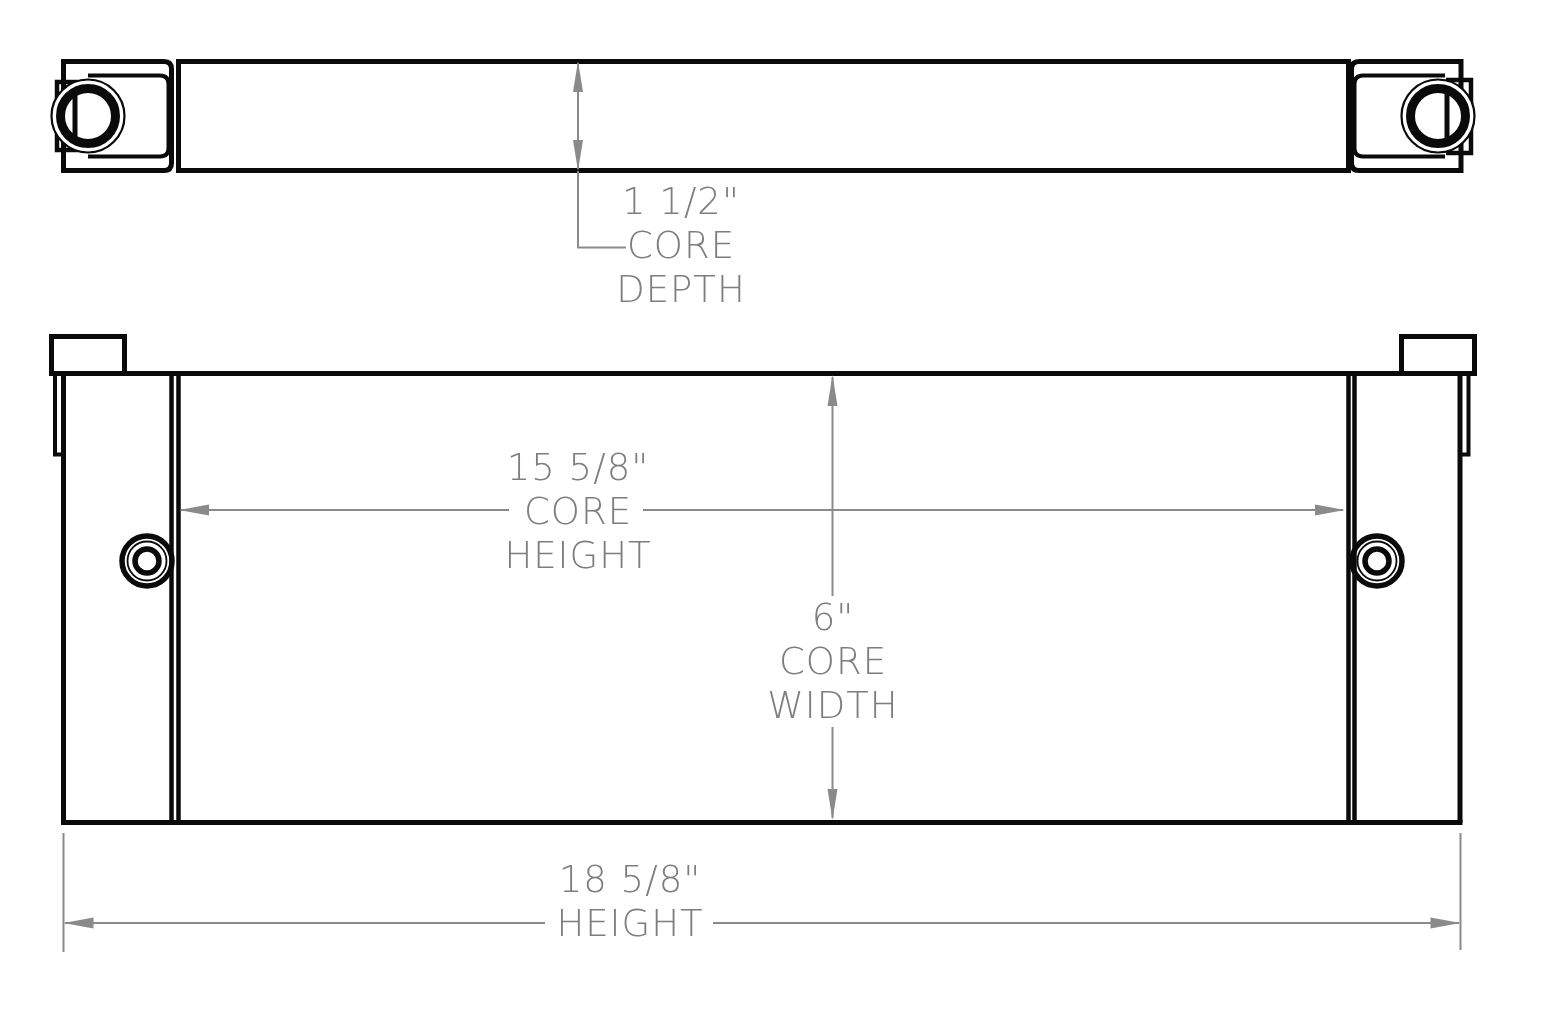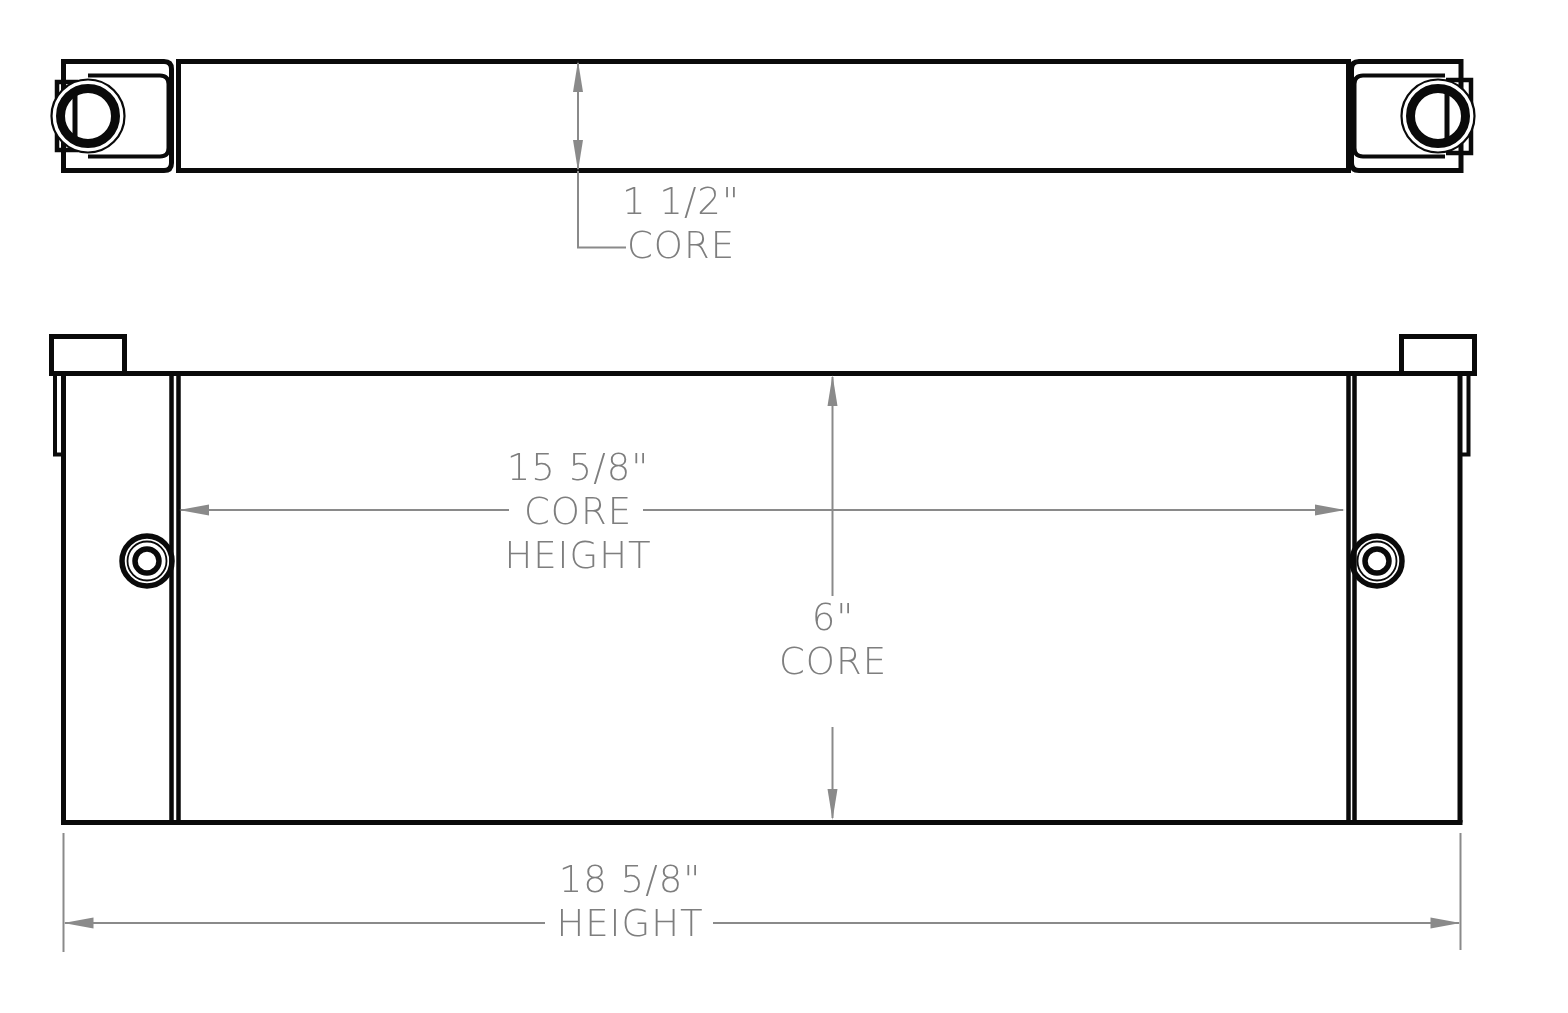--- a/index.html
+++ b/index.html
@@ -118,31 +118,33 @@
         <line x1="713" y1="923" x2="1459" y2="923"></line>
         <polygon stroke="none" points="63.5,923 93.5,917.5 93.5,928.5"></polygon>
         <polygon stroke="none" points="1460.5,923 1430.5,917.5 1430.5,928.5"></polygon>
       </g>
     </g>
   </svg>
 
   <div class="dim-label" style="left:531px;top:180px;">
     <div>1 1/2"</div>
     <div>CORE</div>
+    <div>DEPTH</div>
   </div>
 
   <div class="dim-label" style="left:428px;top:446px;">
     <div>15 5/8"</div>
     <div>CORE</div>
     <div>HEIGHT</div>
   </div>
 
   <div class="dim-label" style="left:683px;top:596px;">
     <div>6"</div>
     <div>CORE</div>
+    <div>WIDTH</div>
   </div>
 
   <div class="dim-label" style="left:480px;top:858px;">
     <div>18 5/8"</div>
     <div>HEIGHT</div>
   </div>
 
 </div>
 
 </body></html>

